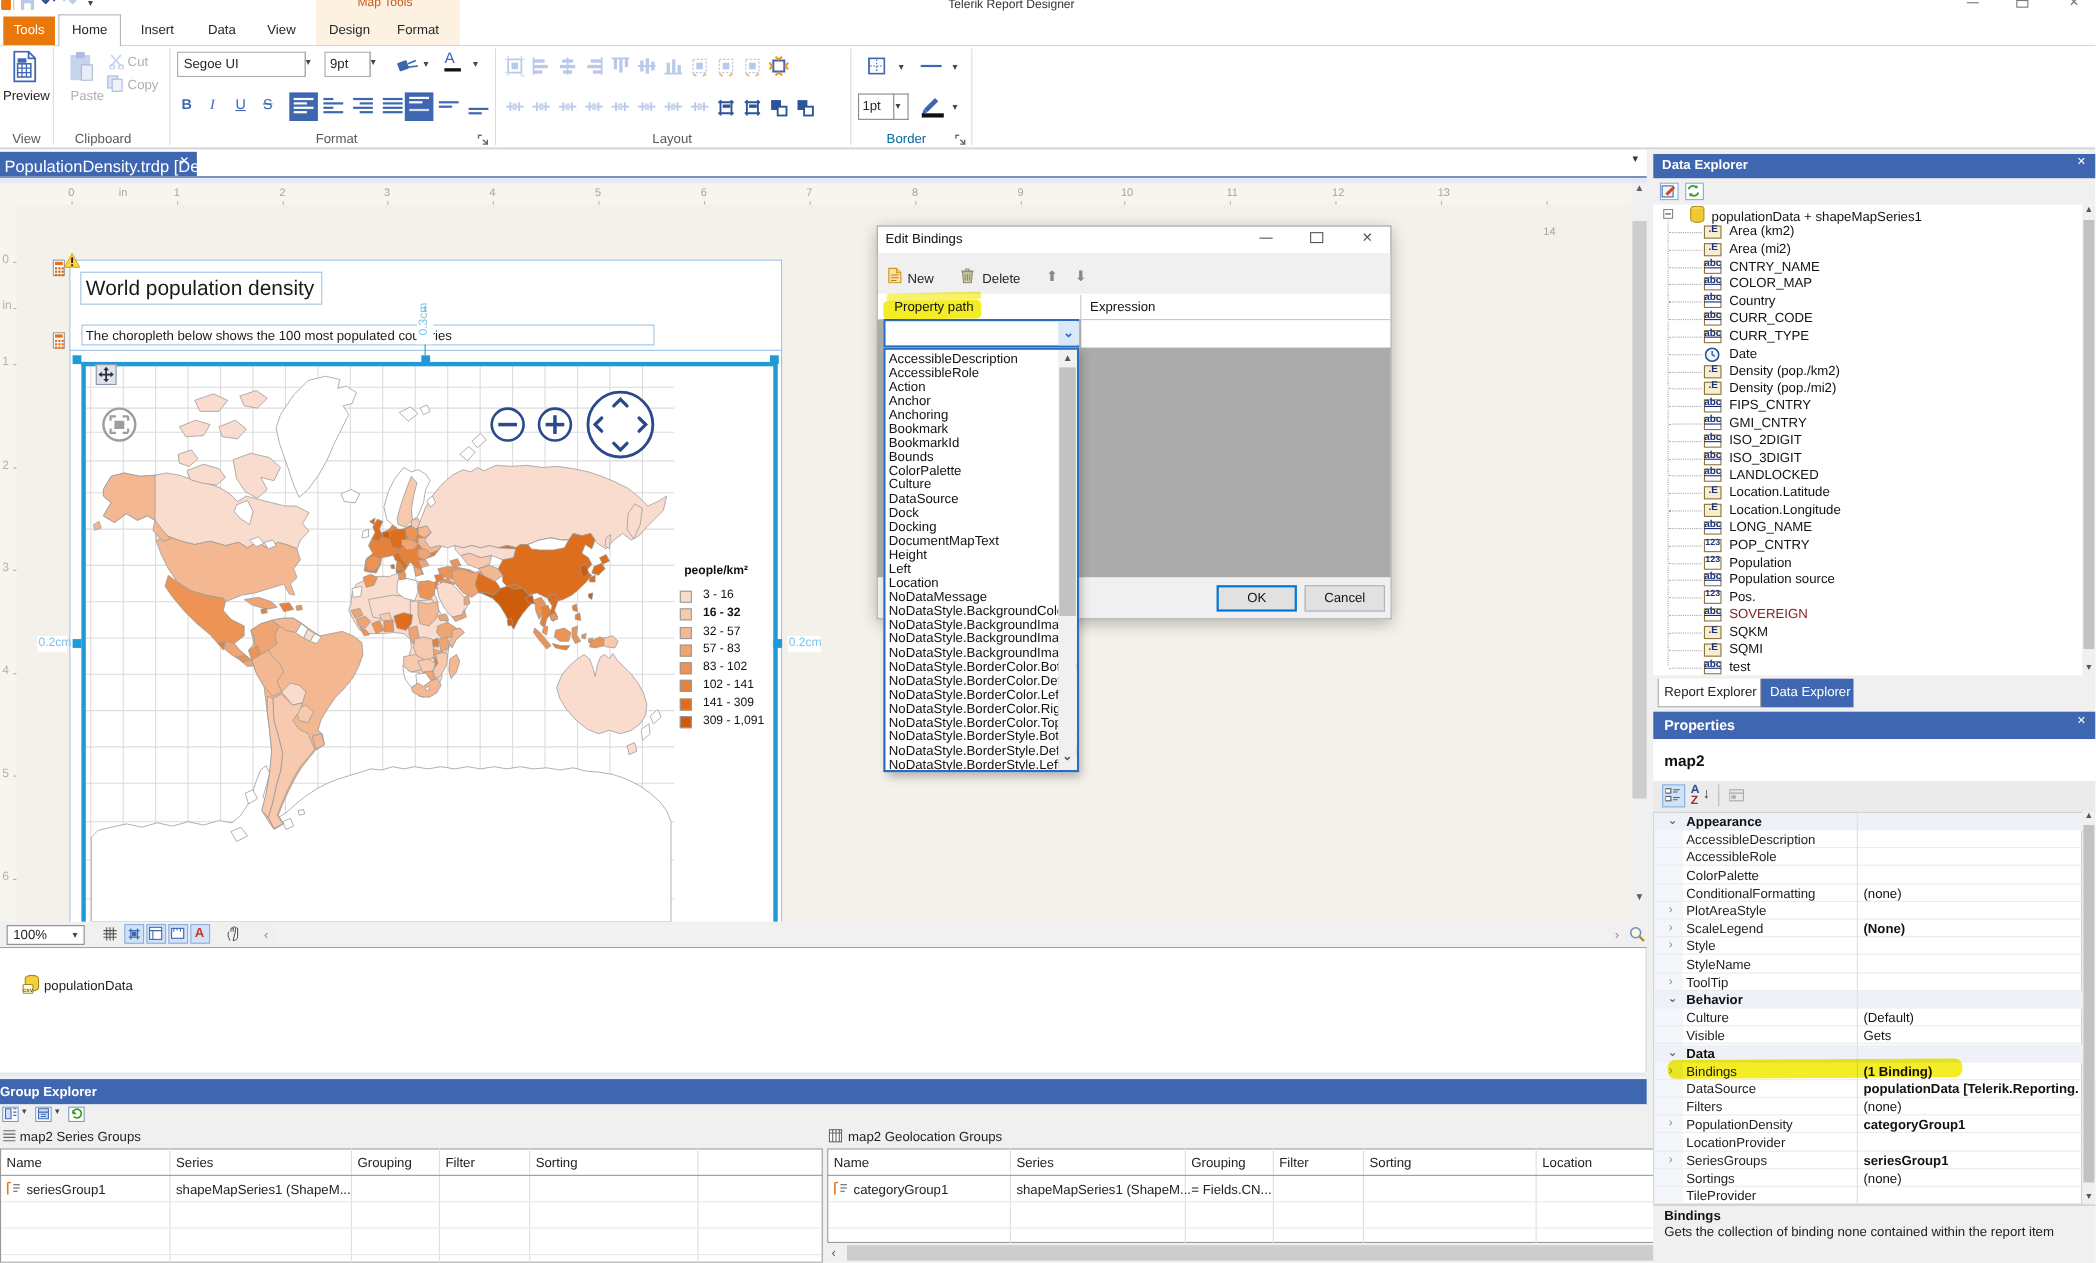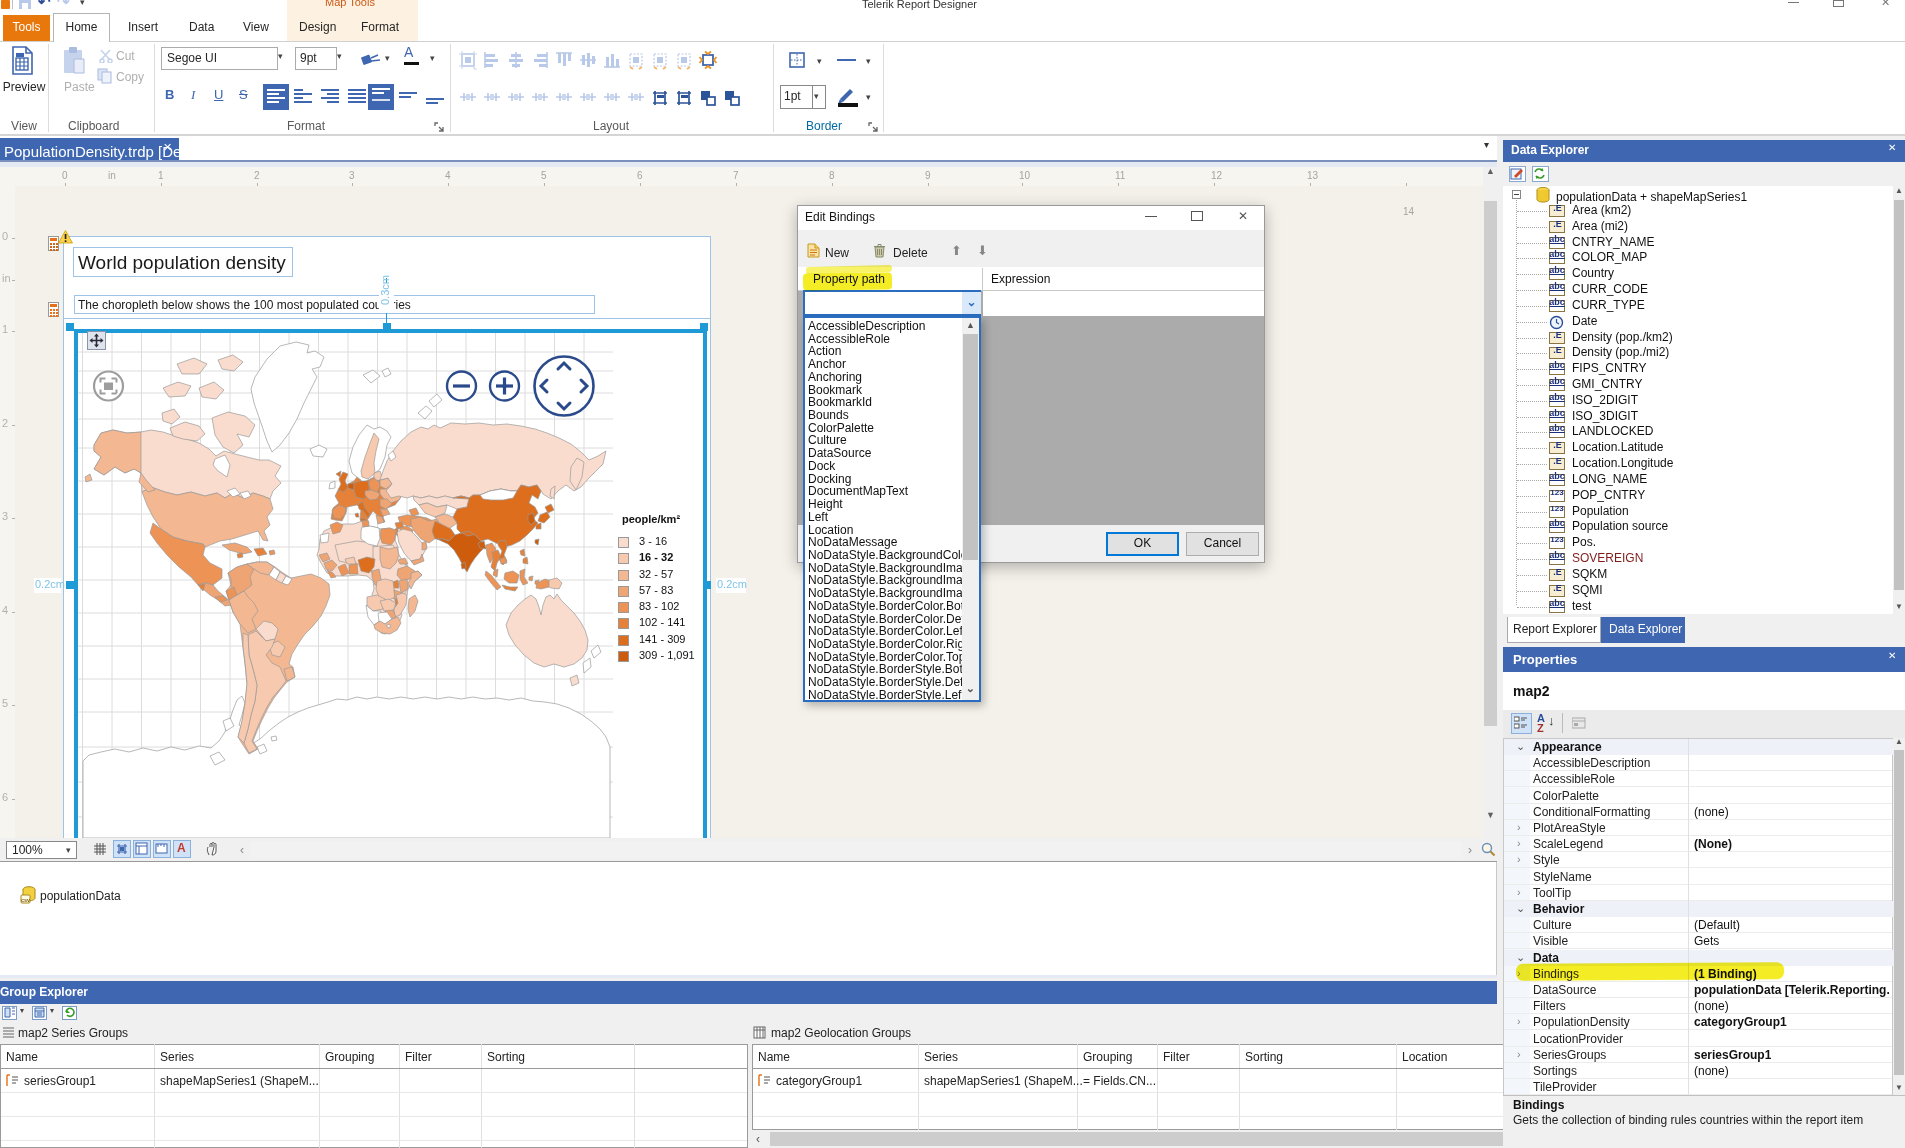--- a/index.html
+++ b/index.html
@@ -894,21 +894,21 @@
 <div style="position:absolute;left:1504px;top:1094px;width:388px;height:1px;background:#ececec;"></div>
 <div style="position:absolute;left:1533px;top:1080px;white-space:nowrap;font-size:12px;color:#222;">TileProvider</div>
 <div style="position:absolute;left:1688px;top:739px;width:1px;height:355px;background:#e0e0e0;"></div>
 <div style="position:absolute;left:1516px;top:963px;width:268px;height:17px;background:#f2ea00;border-radius:7px;transform:rotate(-0.3deg);mix-blend-mode:multiply;opacity:0.85;"></div>
 <div style="position:absolute;left:1893px;top:738px;width:12px;height:357px;background:#f0f0f0;"></div>
 <div style="position:absolute;left:1895px;top:737px;white-space:nowrap;font-size:8px;color:#555;">▲</div>
 <div style="position:absolute;left:1894px;top:750px;width:10px;height:325px;background:#c2c2c2;"></div>
 <div style="position:absolute;left:1895px;top:1083px;white-space:nowrap;font-size:8px;color:#555;">▼</div>
 <div style="position:absolute;left:1503px;top:1095px;width:402px;height:53px;background:#f0f0f0;border-top:1px solid #c0c0c0;"></div>
 <div style="position:absolute;left:1513px;top:1098px;white-space:nowrap;font-size:12px;font-weight:bold;color:#111;">Bindings</div>
-<div style="position:absolute;left:1513px;top:1113px;white-space:nowrap;font-size:12px;color:#222;">Gets the collection of binding rules countries within the report item</div>
+<div style="position:absolute;left:1513px;top:1113px;white-space:nowrap;font-size:12px;color:#222;">Gets the collection of binding none contained within the report item</div>
 <div style="position:absolute;left:797px;top:205px;width:468px;height:358px;background:#fff;border:1px solid #9a9a9a;box-shadow:0 4px 14px rgba(0,0,0,0.28);"></div>
 <div style="position:absolute;left:805px;top:210px;white-space:nowrap;font-size:12px;color:#111;">Edit Bindings</div>
 <div style="position:absolute;left:1145px;top:216px;width:12px;height:1px;background:#555;"></div>
 <div style="position:absolute;left:1191px;top:211px;width:12px;height:10px;border:1.5px solid #555;"></div>
 <div style="position:absolute;left:1238px;top:209px;white-space:nowrap;font-size:12px;color:#555;">✕</div>
 <div style="position:absolute;left:798px;top:230px;width:466px;height:37px;background:#f0f0f0;"></div>
 <svg style="position:absolute;left:807px;top:243px" width="13" height="15" viewBox="0 0 13 15">
     <path d="M1 1 h7 l4 4 v9 h-11 z" fill="#fbe3a3" stroke="#c89820"></path>
     <path d="M8 1 v4 h4" fill="#f8d060" stroke="#c89820"></path>
     <path d="M3 7 h7 M3 9.5 h7 M3 12 h5" stroke="#c87818" stroke-width="1"></path>

